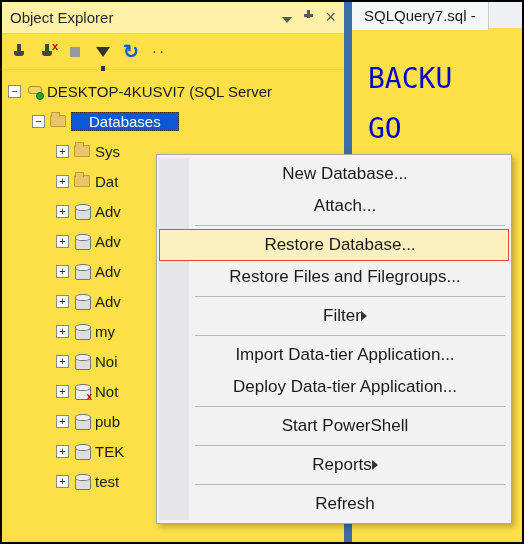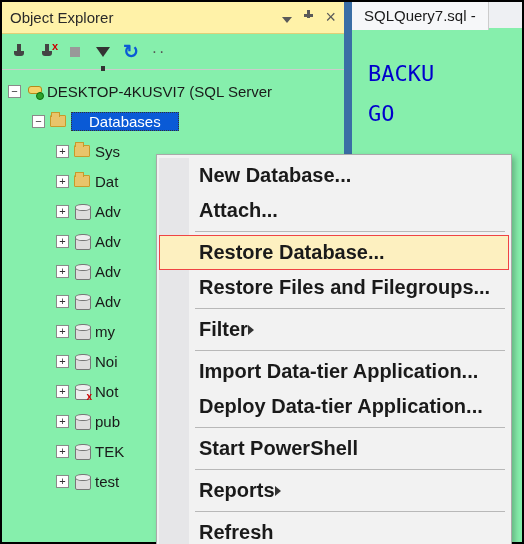--- a/index.html
+++ b/index.html
@@ -10,21 +10,21 @@
   width: 524px;
   height: 544px;
   overflow: hidden;
   position: relative;
 }
 .outer-frame {
   border: 2px solid #000;
   width: 524px;
   height: 544px;
   position: relative;
-  background: #86efac;
+  background: #fde047;
 }
 .vsplit {
   display: flex;
   height: 100%;
 }
 .left-pane {
   width: 350px;
   border-right: 8px solid #3a6ea5;
   display: flex;
   flex-direction: column;
@@ -153,42 +153,42 @@
   background:#0a5ad6;color:#fff;padding:0 17px;border:1px dotted #333;
 }
 
 .tab-strip{
   display:flex;align-items:center;height:26px;background:#eef0f3;
 }
 .tab{
   padding:6px 12px;background:#f6f7f9;border-right:1px solid #ccc;color:#1a1a1a;
 }
 .editor{
-  padding:26px 16px;font-family:Consolas,monospace;font-size:22px;color:#0000cc;line-height:1.8;
+  padding:26px 16px;font-family:Consolas,monospace;font-size:28px;color:#0000cc;line-height:1.8;
 }
 
 .context-menu{
   position:absolute;
   left:154px;
   top:152px;
   width:356px;
   background:#f2f2f2;
   border:1px solid #a9a9a9;
   box-shadow:3px 3px 6px rgba(0,0,0,0.25);
   padding:3px 2px;
 }
 .cm-gutter{
   position:absolute;left:2px;top:3px;bottom:3px;width:30px;background:#e6e6e8;
 }
 .cm-item{
   position:relative;
   padding:6px 18px 6px 40px;
   color:#1a1a1a;
-  font-size:20px;
-  display:flex;align-items:center;justify-content:flex-start;font-weight:bold;
+  font-size:17px;
+  display:flex;align-items:center;justify-content:center;
 }
 .cm-item.hover{
   background:#fdf0c0;border:1px solid #ef4444;padding:5px 27px 5px 39px;
 }
 .cm-sep{
   margin:3px 4px 3px 36px;height:1px;background:#b8b8b8;
 }
 .cm-arrow{
   display:inline-block;width:0;height:0;border-top:5px solid transparent;border-bottom:5px solid transparent;border-left:6px solid #333;
 }

